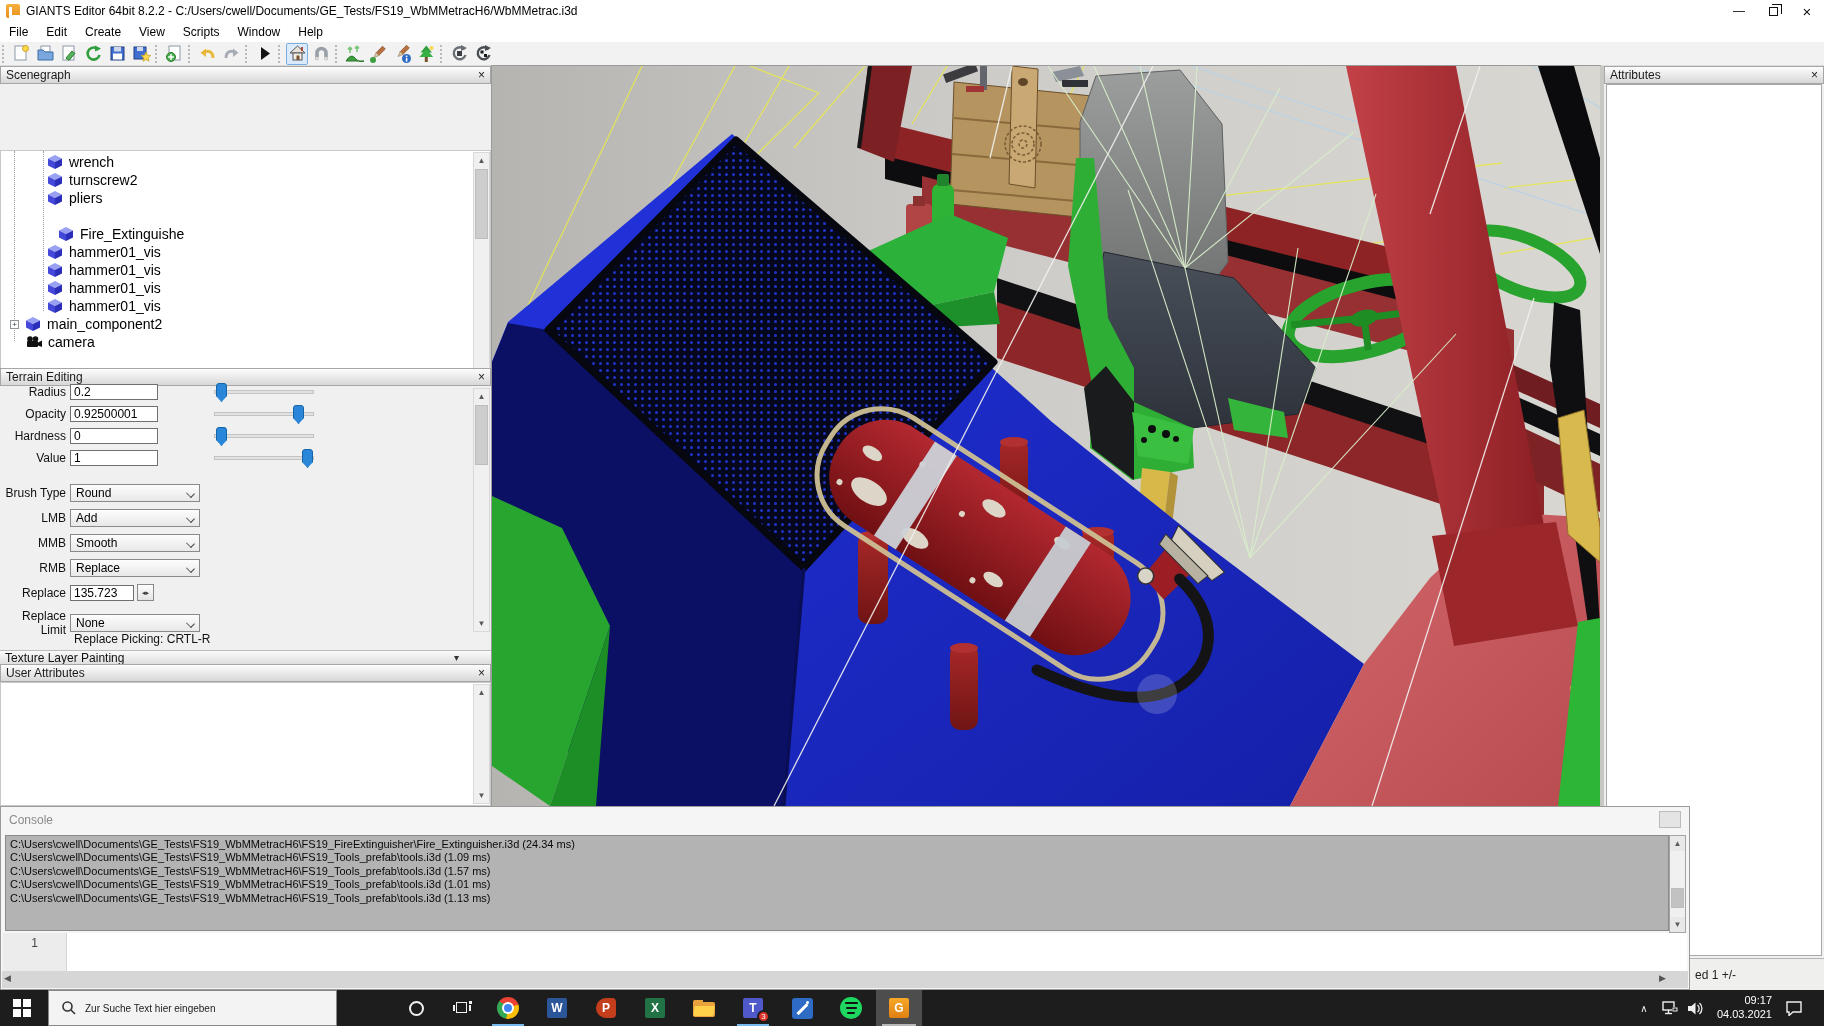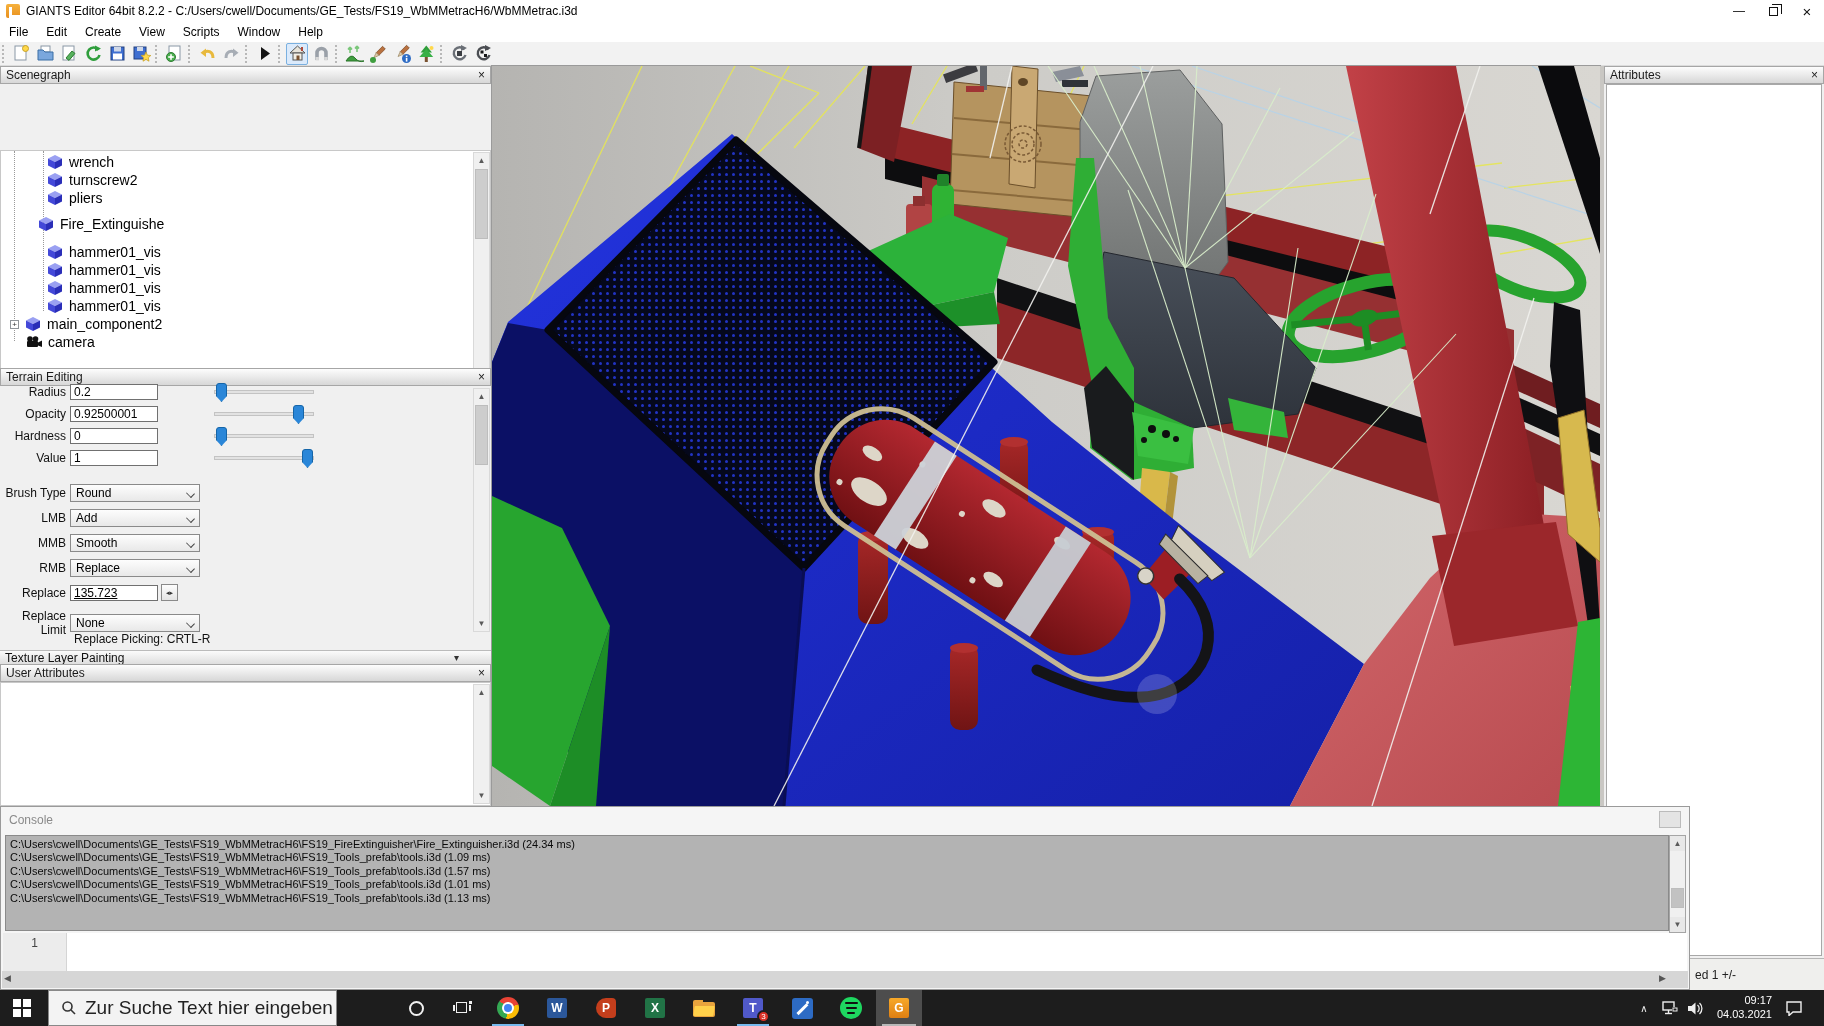--- a/index.html
+++ b/index.html
@@ -243,21 +243,21 @@
           <span>turnscrew2</span>
         </div>
       <div class="treerow" style="top:38px;padding-left:47px;">
           <svg class="cube" viewBox="0 0 13 13">
             <polygon points="6.5,0 13,3.2 6.5,6.4 0,3.2" fill="#9aa0f2"></polygon>
             <polygon points="0,3.2 6.5,6.4 6.5,13 0,9.8" fill="#4348d8"></polygon>
             <polygon points="13,3.2 6.5,6.4 6.5,13 13,9.8" fill="#2a2eb8"></polygon>
           </svg>
           <span>pliers</span>
         </div>
-      <div class="treerow" style="top:64px;padding-left:38px;">
+      <div class="treerow" style="top:74px;padding-left:58px;">
           <svg class="cube" viewBox="0 0 13 13">
             <polygon points="6.5,0 13,3.2 6.5,6.4 0,3.2" fill="#9aa0f2"></polygon>
             <polygon points="0,3.2 6.5,6.4 6.5,13 0,9.8" fill="#4348d8"></polygon>
             <polygon points="13,3.2 6.5,6.4 6.5,13 13,9.8" fill="#2a2eb8"></polygon>
           </svg>
           <span>Fire_Extinguishe</span>
         </div>
       <div class="treerow" style="top:92px;padding-left:47px;">
           <svg class="cube" viewBox="0 0 13 13">
             <polygon points="6.5,0 13,3.2 6.5,6.4 0,3.2" fill="#9aa0f2"></polygon>
@@ -374,21 +374,21 @@
         </div>
       <div class="frow" style="left:4px;top:173px;">
           <span class="flabel">RMB</span>
           <div class="dropdown">
             <span>Replace</span>
             <span class="dd-chev"></span>
           </div>
         </div>
       <div class="frow" style="left:4px;top:198px;">
           <span class="flabel">Replace</span>
-          <input class="tinput" style="width: 88px; text-decoration: underline;" value="135.723">
+          <input class="tinput" style="width: 64px;" value="135.723">
           <div style="width:17px;height:17px;margin-left:3px;border:1px solid #8a8a8a;background:linear-gradient(#fdfdfd,#e4e4e4);font-size:7px;display:flex;align-items:center;justify-content:center;color:#333;">◂▸</div>
         </div>
       <div class="frow" style="left:4px;top:223px;">
           <span class="flabel">Replace Limit</span>
           <div class="dropdown">
             <span>None</span>
             <span class="dd-chev"></span>
           </div>
         </div>
       <div class="frow" style="left:74px;top:246px;">
@@ -678,21 +678,21 @@
           <div style="width:8px;height:8px;background:#fff;"></div>
           <div style="width:8px;height:8px;background:#fff;"></div>
           <div style="width:8px;height:8px;background:#fff;"></div>
       </div>
     </div>
     <div class="abs" style="left:48px;top:0;width:289px;height:36px;background:#f3f3f3;border:1px solid #888;display:flex;align-items:center;">
       <svg width="16" height="16" style="margin:0 8px 0 12px;">
           <circle cx="6.5" cy="6.5" r="4.5" stroke="#333" stroke-width="1.6" fill="none"></circle>
           <line x1="10" y1="10" x2="14" y2="14" stroke="#333" stroke-width="1.6"></line>
         </svg>
-      <span style="font-size:19px;color:#222;">Zur Suche Text hier eingeben</span>
+      <span style="font-size:10px;color:#222;">Zur Suche Text hier eingeben</span>
     </div>
     <div class="tb-cell" style="left:394px;">
         <div style="width:15px;height:15px;border:2px solid #f0f0f0;border-radius:50%;"></div>
       </div>
     <div class="tb-cell" style="left:440px;">
       <div style="position:relative;width:18px;height:14px;">
         <div style="position:absolute;left:3px;top:1px;width:11px;height:11px;border:1.6px solid #f0f0f0;"></div>
         <div style="position:absolute;left:0;top:4px;width:1.6px;height:6px;background:#f0f0f0;"></div>
         <div style="position:absolute;right:0;top:4px;width:1.6px;height:6px;background:#f0f0f0;"></div>
         <div style="position:absolute;right:-1px;top:0;width:3px;height:3px;background:#f0f0f0;"></div>

